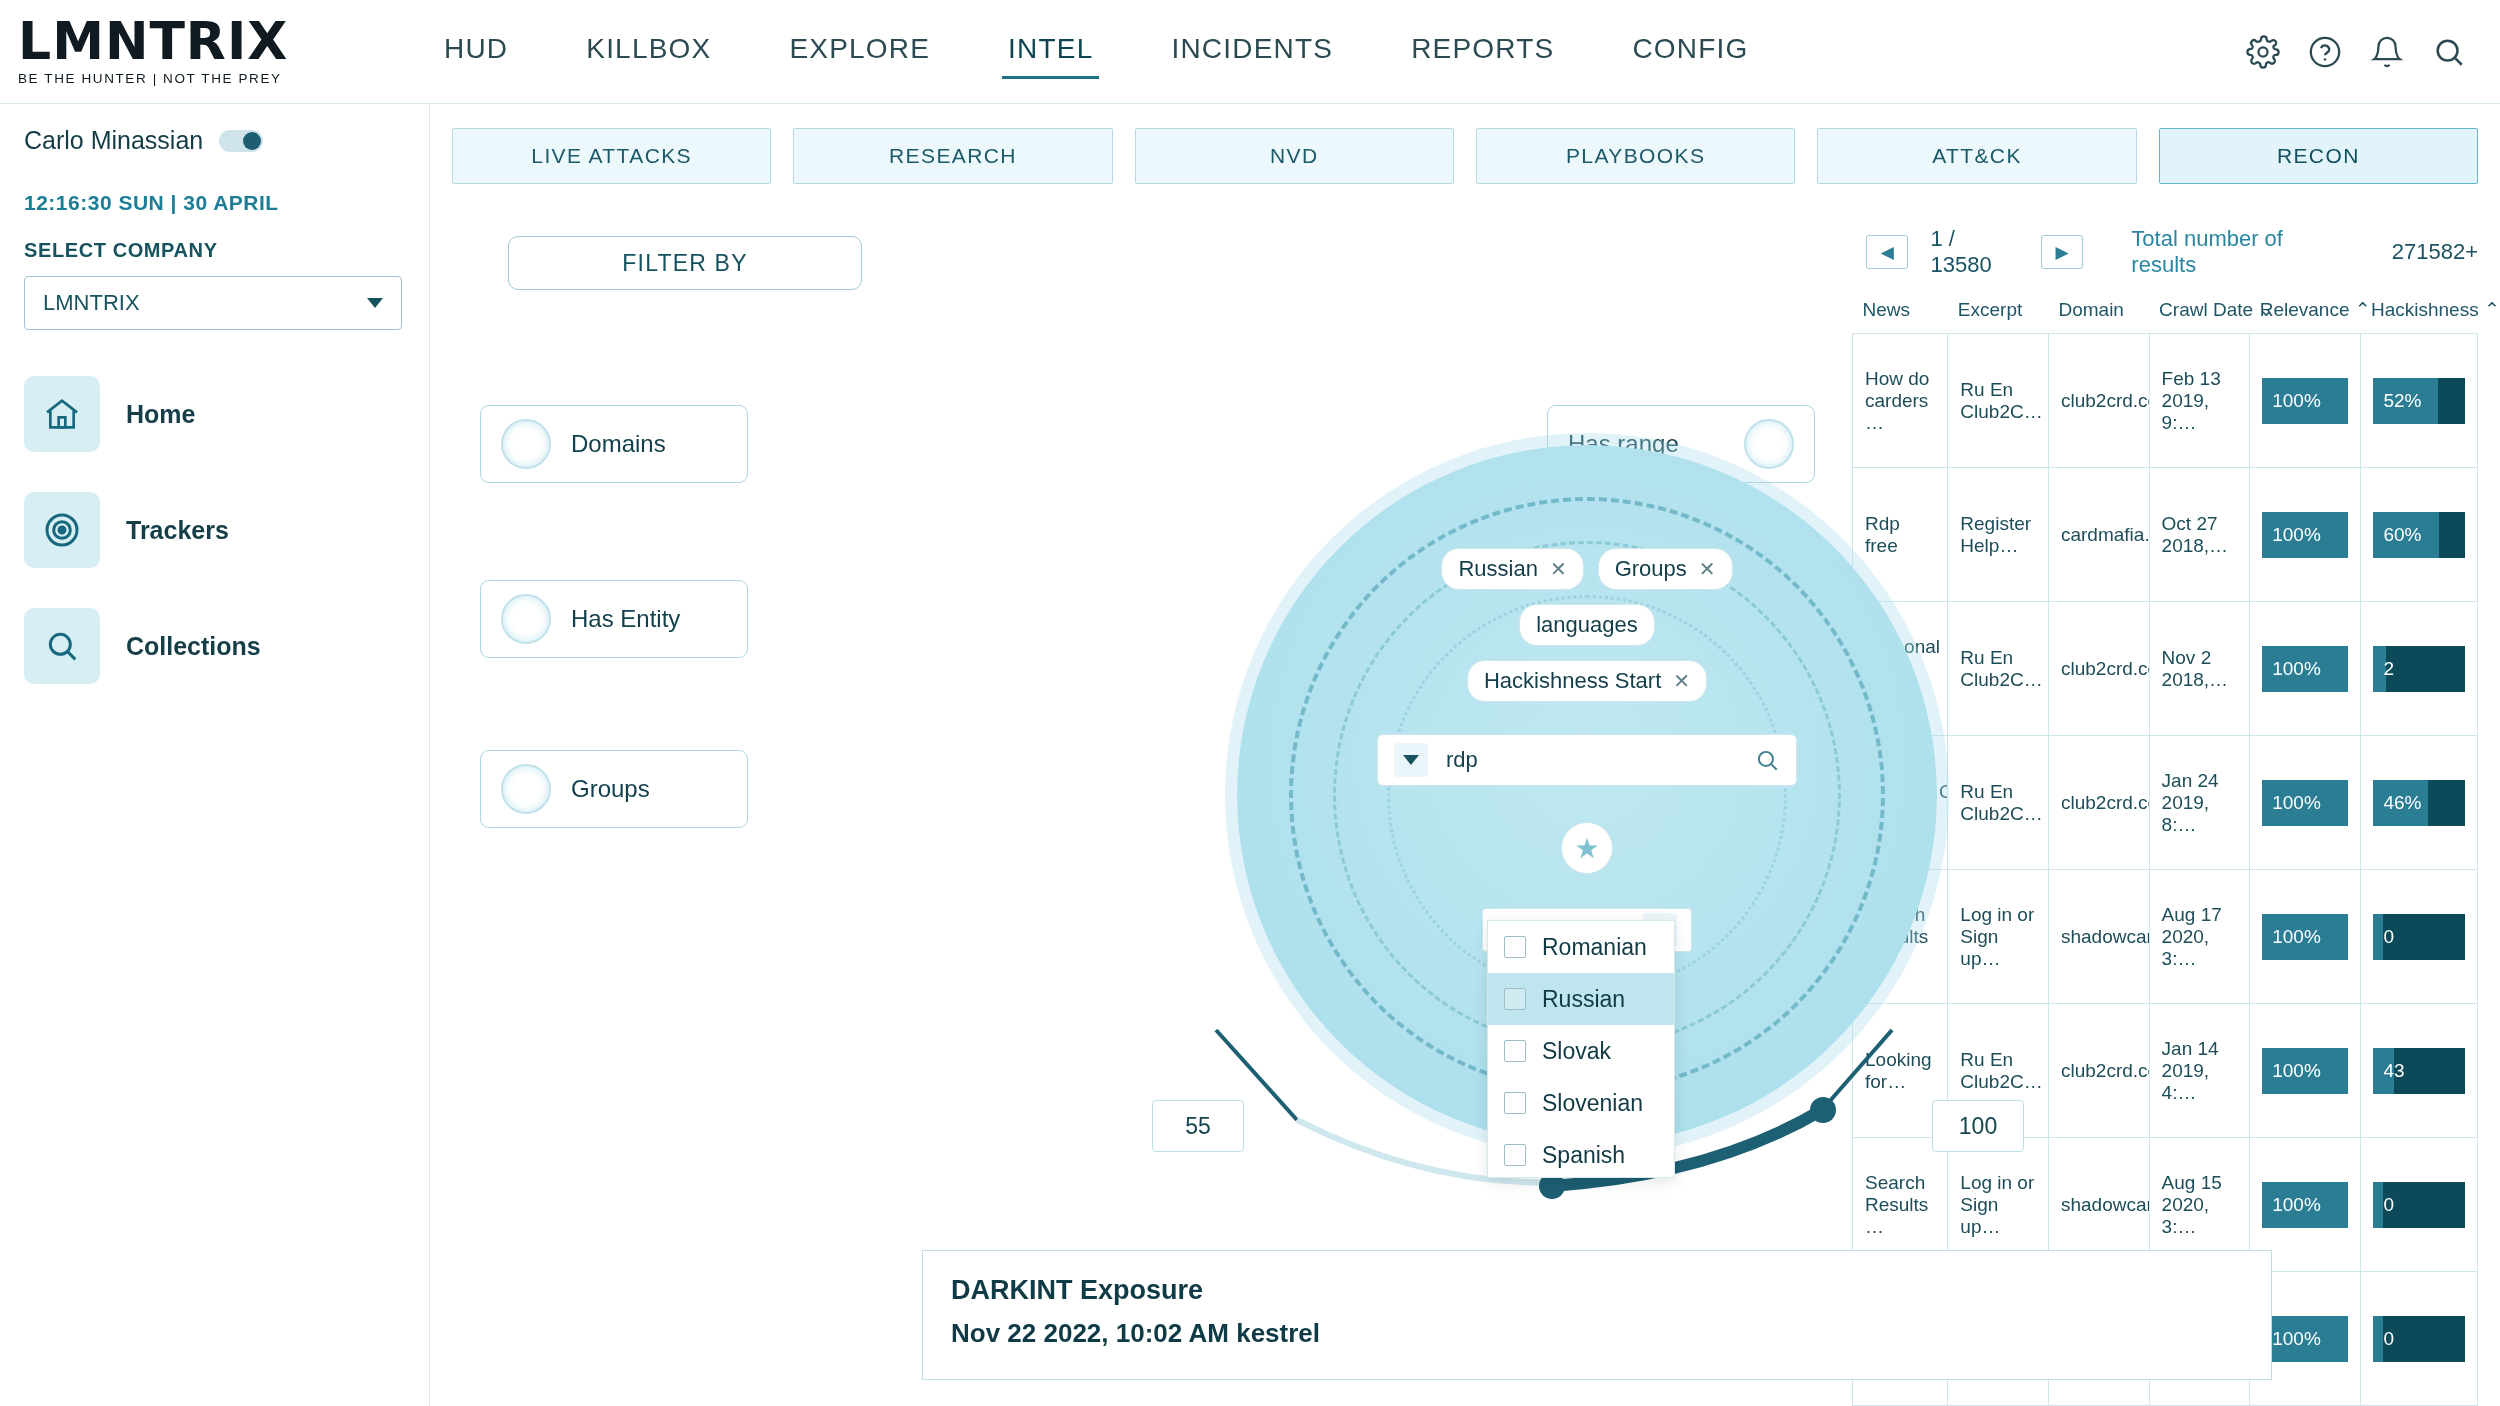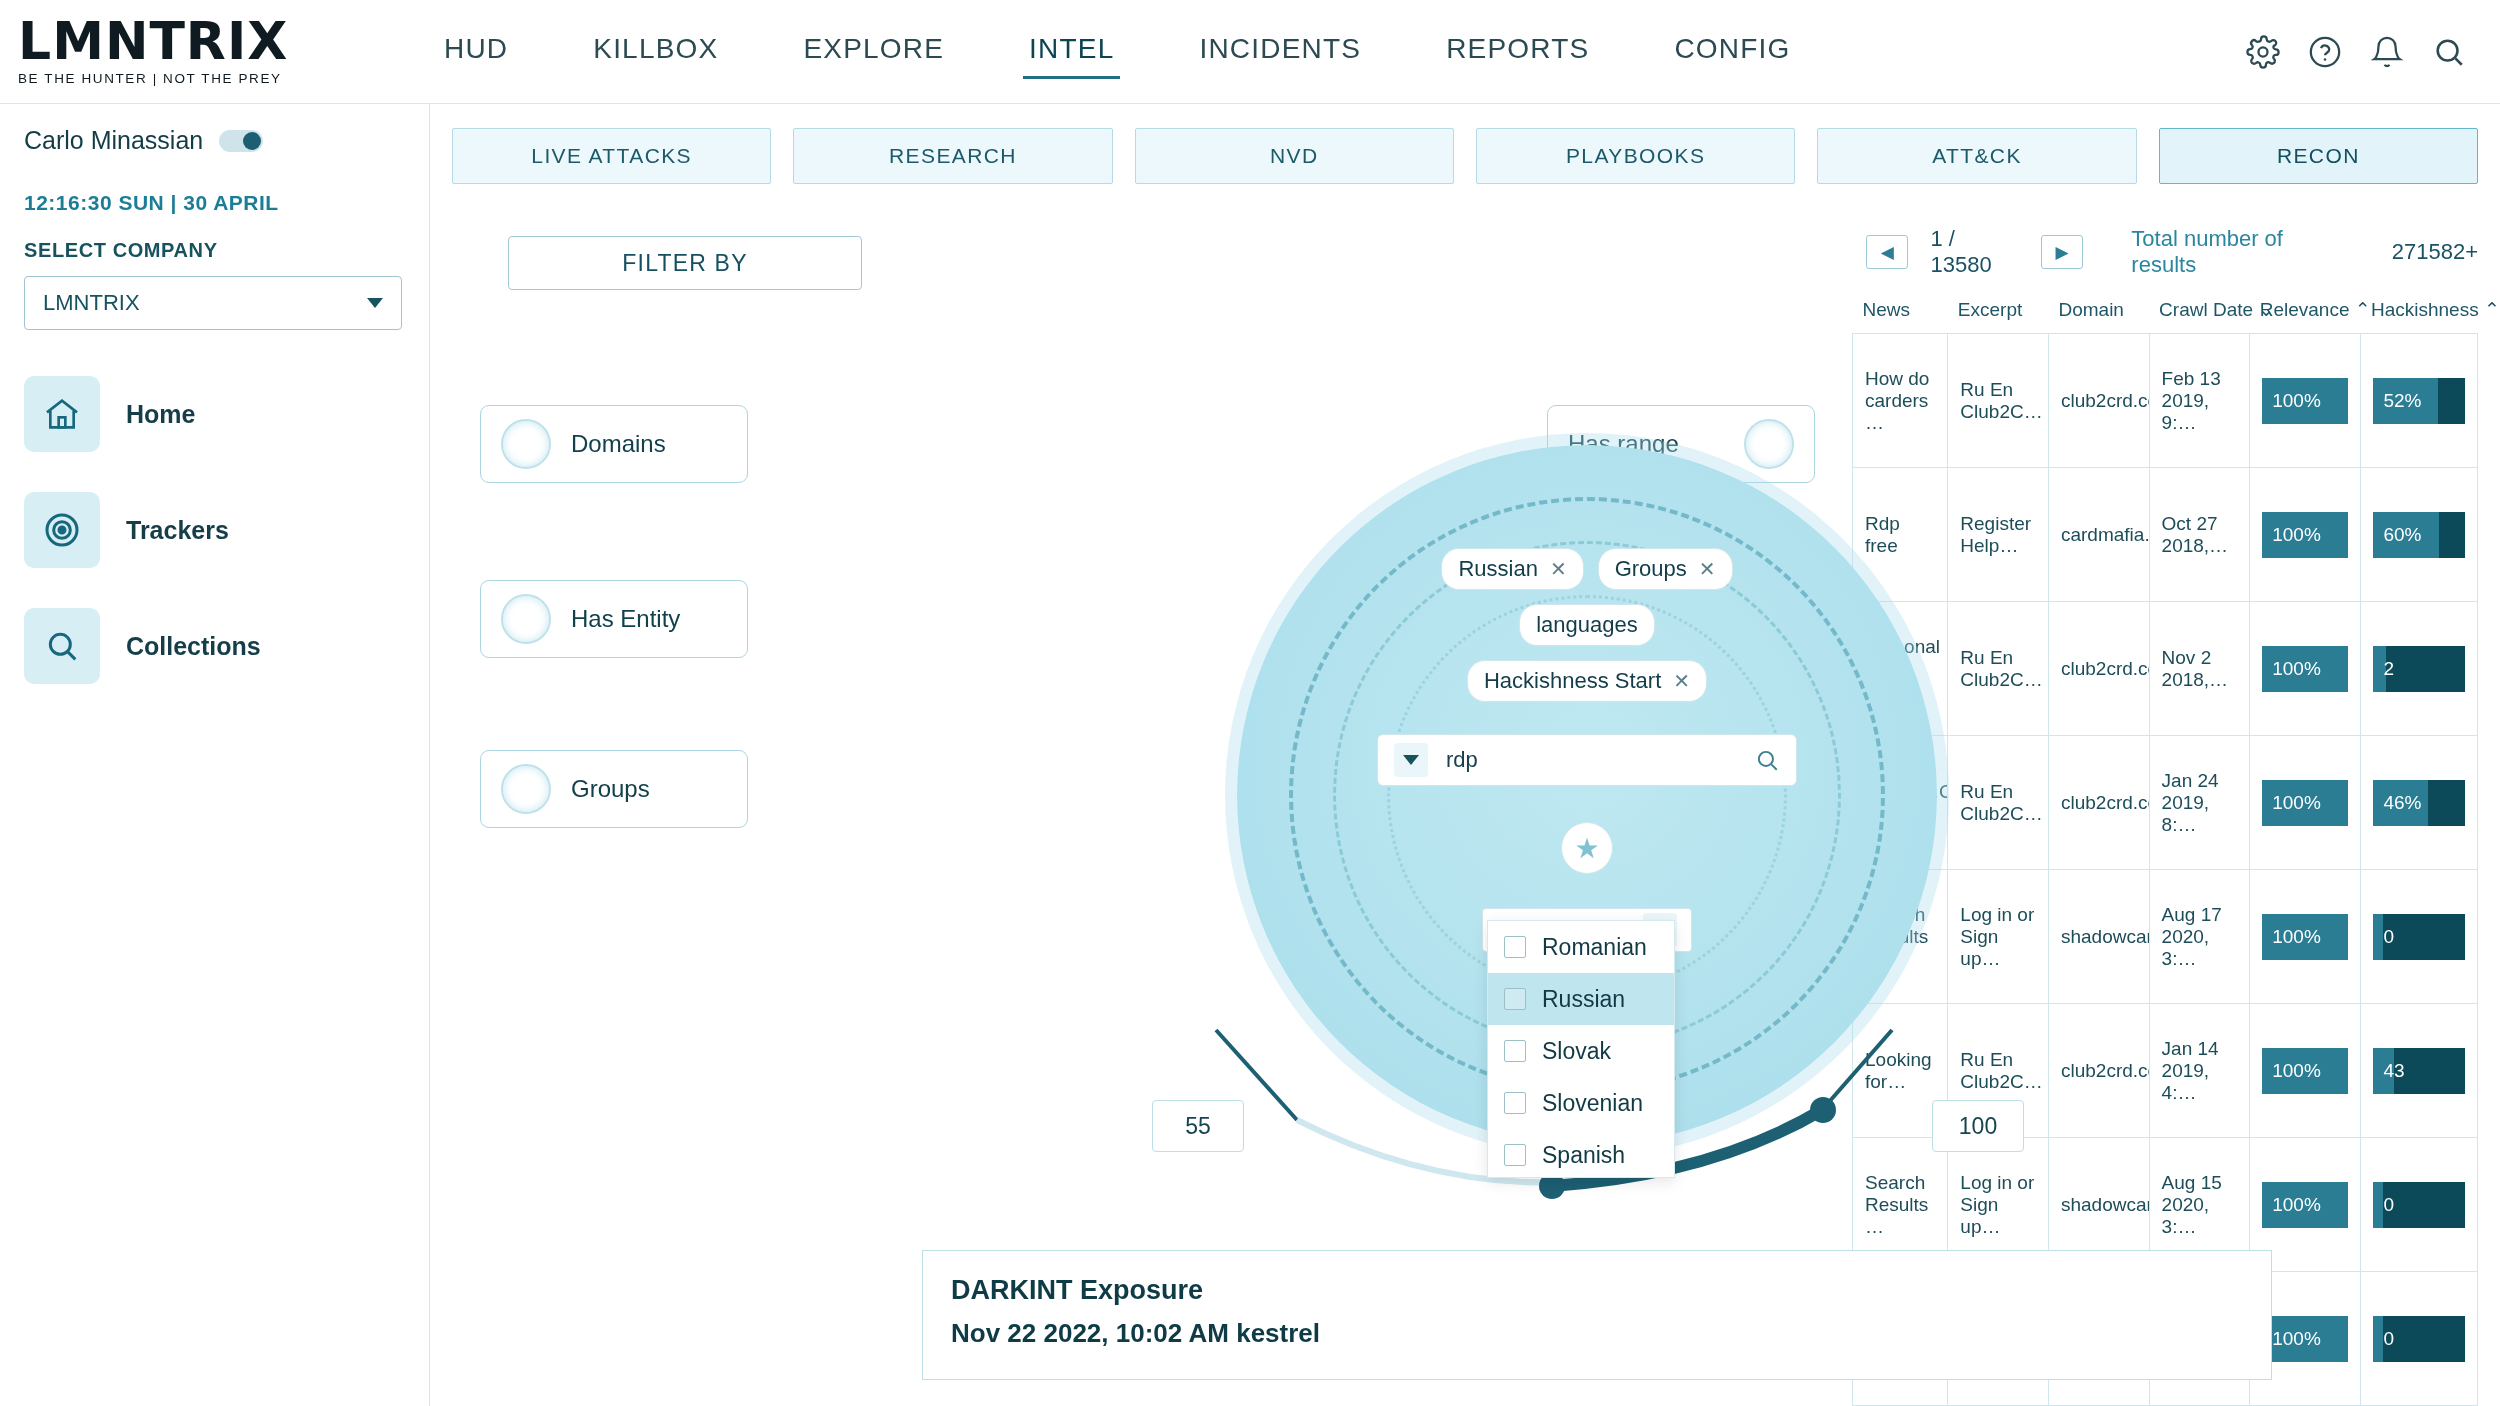--- a/index.html
+++ b/index.html
@@ -30,21 +30,21 @@
     letter-spacing: 1px;
     line-height: 0.95;
     color: #0f1b20;
   }
   .logo-sub {
     font-size: 13.5px;
     letter-spacing: 1.6px;
     color: #0f1b20;
     margin-top: 5px;
   }
-  .nav { display: flex; align-items: center; flex: 1 1 auto; gap: 17px; }
+  .nav { display: flex; align-items: center; flex: 1 1 auto; gap: 10px; }
   .nav-item {
     font-size: 28px;
     letter-spacing: 1.2px;
     color: #2b4a52;
     padding: 8px 34px 14px 34px;
     cursor: pointer;
     position: relative;
     white-space: nowrap;
   }
   .nav-item.active { color: #0d4452; }
@@ -127,21 +127,21 @@
   }
   .tab.active { background: #e2f4f9; border-color: #63b6cc; color:#10505f; }
 
   .content { display:flex; padding: 0 22px; }
   .left-pane { width: 1400px; flex: 0 0 1400px; position: relative; height: 1190px; }
 
   .filter-by {
     margin: 36px 0 0 56px;
     width: 354px; height: 54px;
     border: 1px solid #9fcad6;
-    border-radius: 4px;
+    border-radius: 10px;
     display:flex;align-items:center;justify-content:center;
     font-size: 23px; letter-spacing: 1.2px; color:#14505f;
     background:#fff; cursor:pointer;
   }
 
   
   .radial {
     position:absolute; left: 785px; top: 245px;
     width: 700px; height: 700px;
   }

